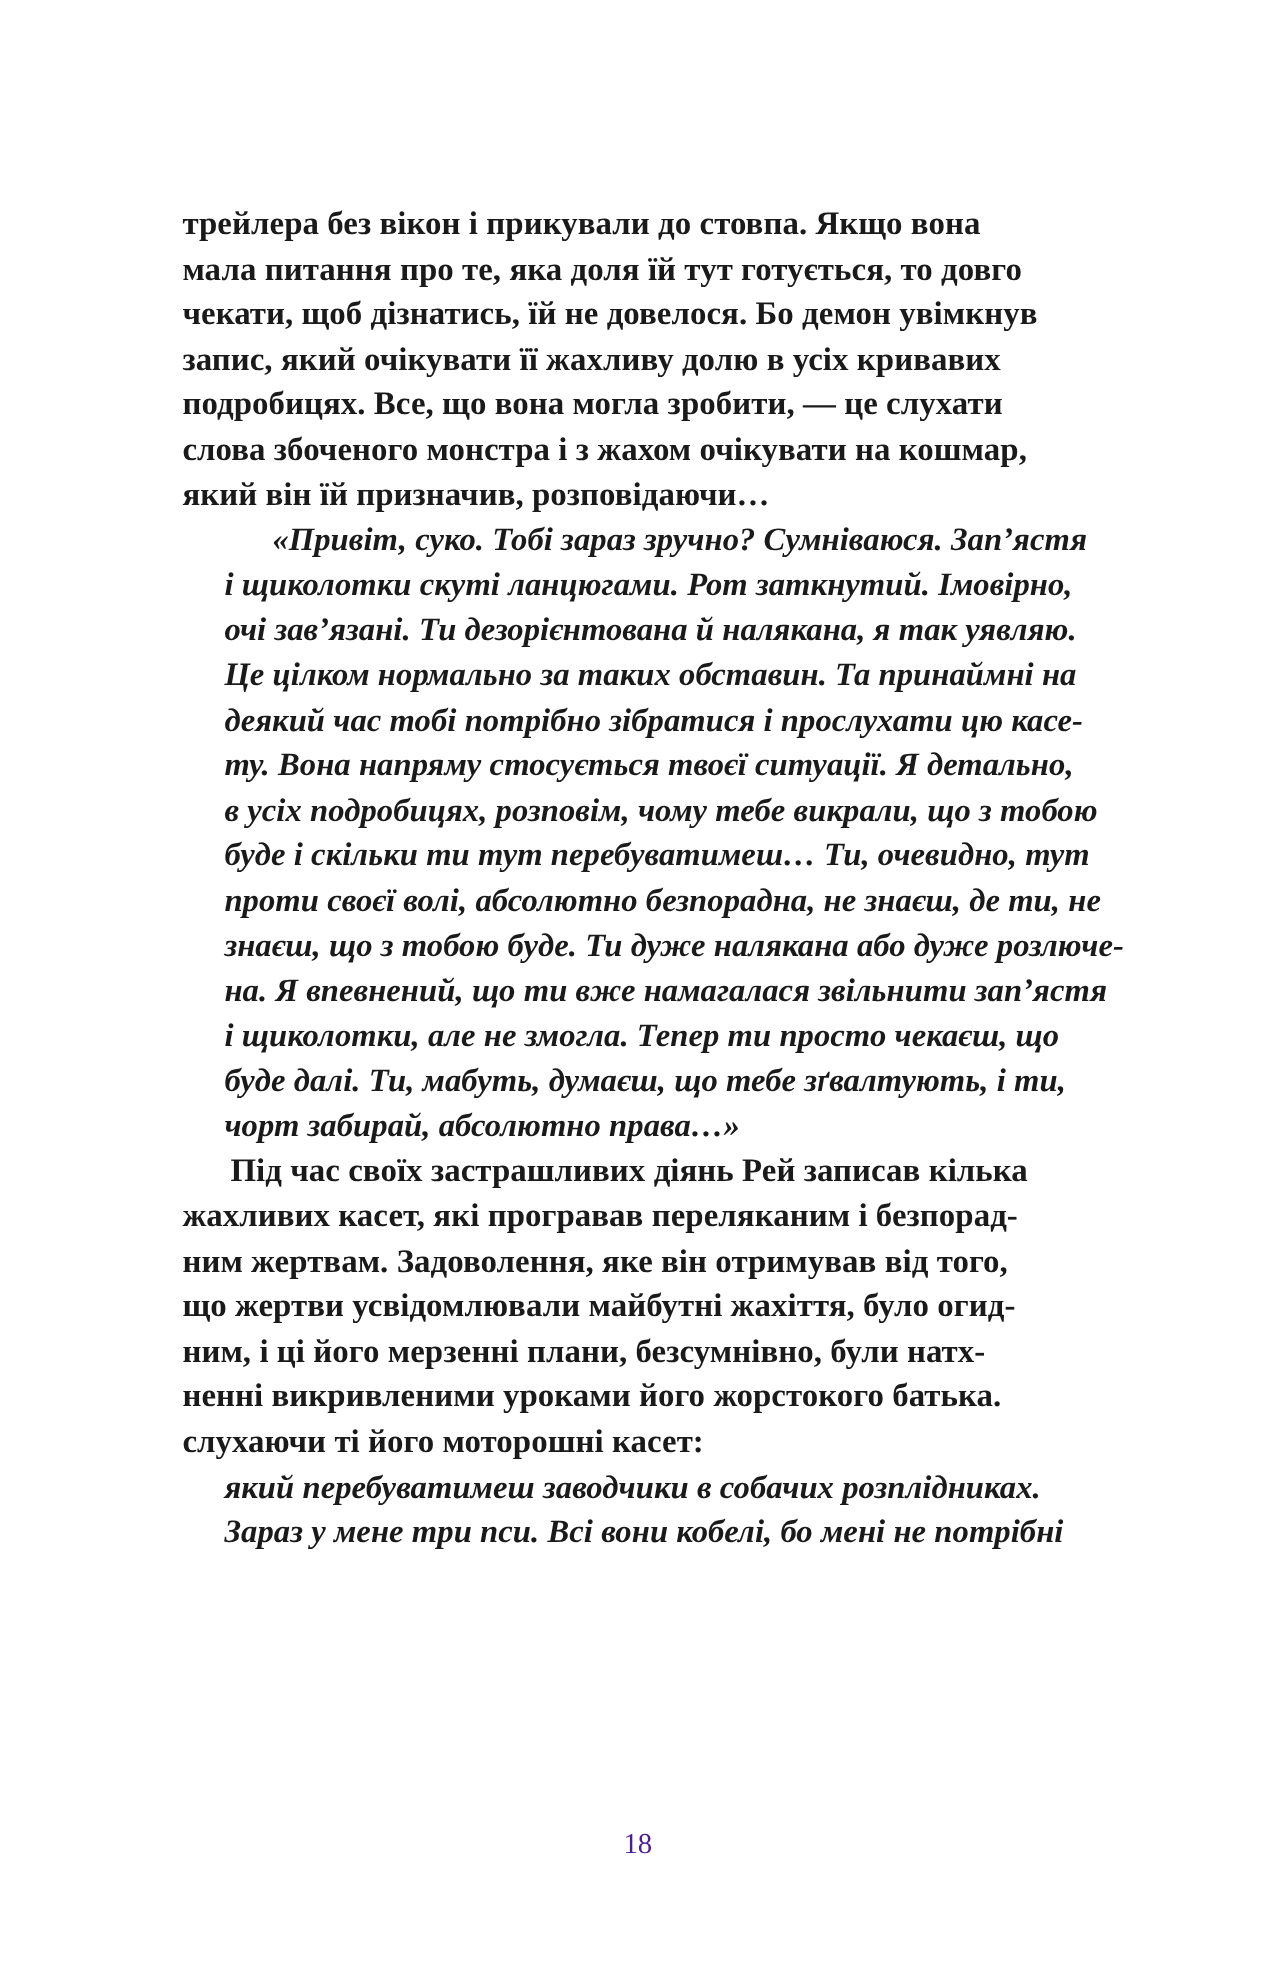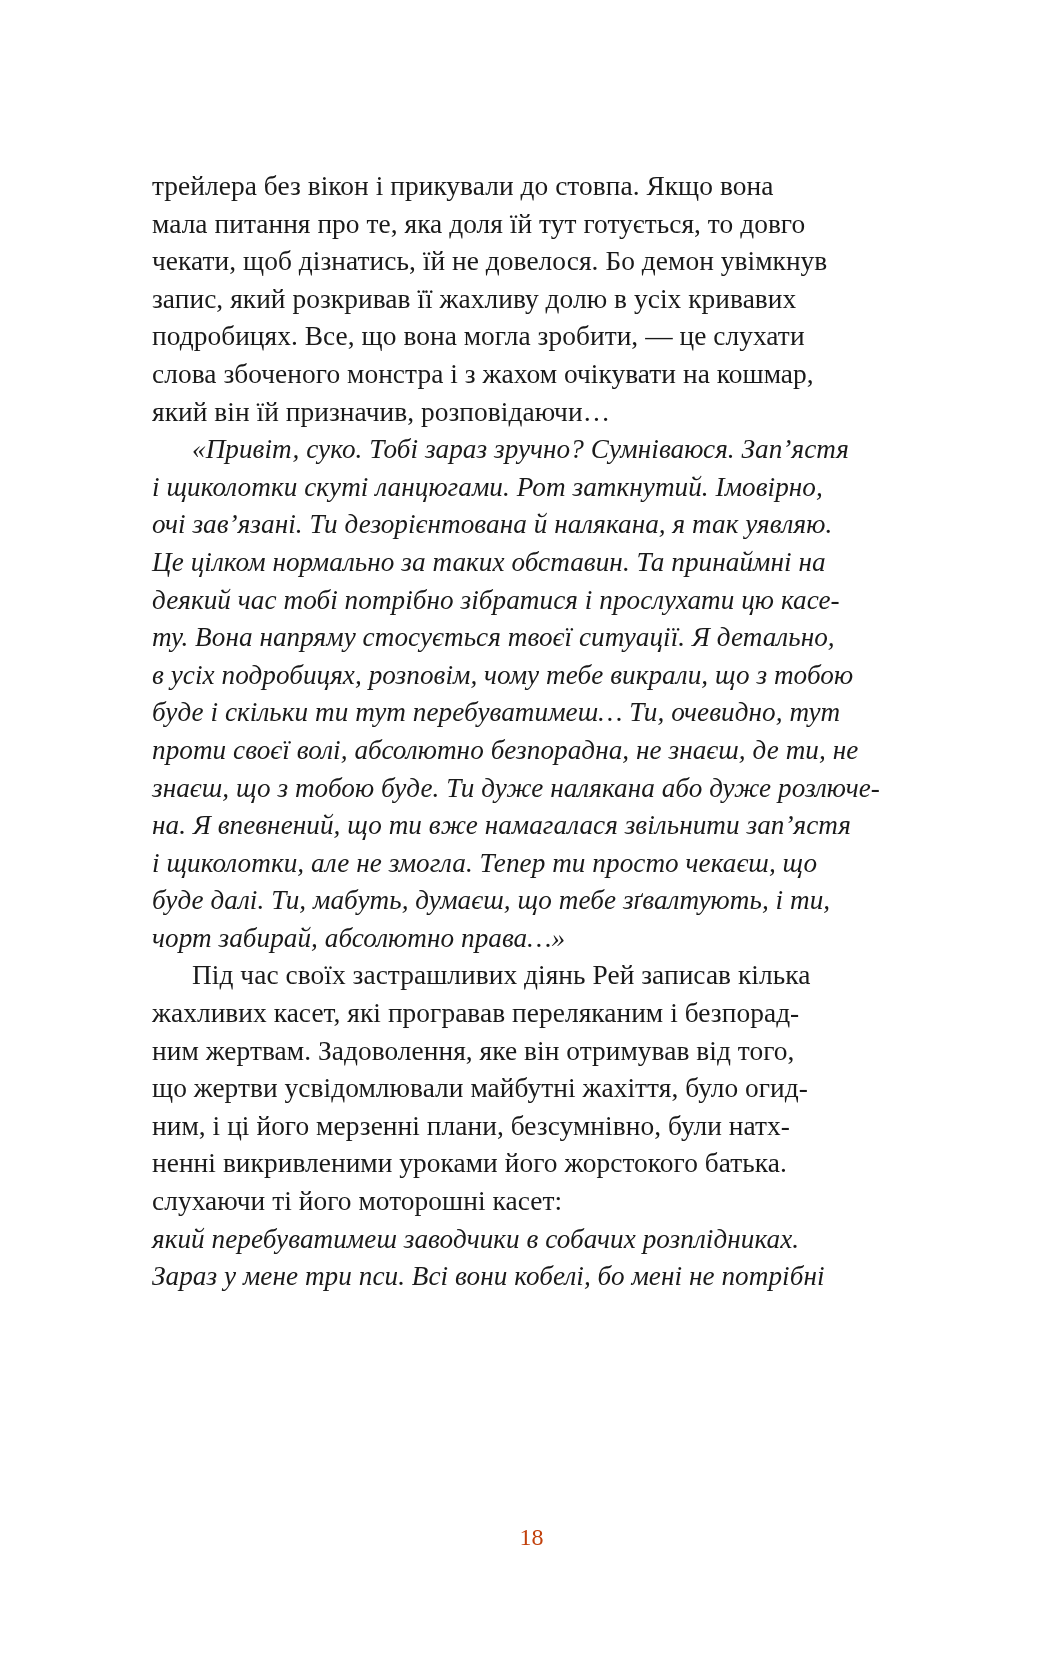--- a/index.html
+++ b/index.html
@@ -32,54 +32,56 @@
   .para {
     margin: 0;
     padding: 0;
   }
   .line {
     display: block;
     font-size: 27.4px;
     line-height: 37.6px;
     letter-spacing: 0.05px;
     white-space: pre;
+    font-weight: bold;
   }
   .para-roman .line {
     font-style: normal;
   }
   .para-italic .line {
     font-style: italic;
     font-size: 27.2px;
+    margin-left: 35px;
   }
   .indent {
     padding-left: 40px;
   }
   .page-number {
     position: absolute;
     left: 0;
     top: 1524px;
     width: 1063px;
     text-align: center;
     font-size: 24px;
-    color: #c2410c;
+    color: #4c1d95;
     font-family: "Liberation Serif", "DejaVu Serif", serif;
   }
 </style>
 </head>
 <body>
 
 <div class="page">
 
   <div class="text-block">
 
     <p class="para para-roman">
       <span class="line">трейлера без вікон і прикували до стовпа. Якщо вона</span>
       <span class="line">мала питання про те, яка доля їй тут готується, то довго</span>
       <span class="line">чекати, щоб дізнатись, їй не довелося. Бо демон увімкнув</span>
-      <span class="line">запис, який розкривав її жахливу долю в усіх кривавих</span>
+      <span class="line">запис, який очікувати її жахливу долю в усіх кривавих</span>
       <span class="line">подробицях. Все, що вона могла зробити, — це слухати</span>
       <span class="line">слова збоченого монстра і з жахом очікувати на кошмар,</span>
       <span class="line">який він їй призначив, розповідаючи…</span>
     </p>
 
     <p class="para para-italic">
       <span class="line indent">«Привіт, суко. Тобі зараз зручно? Сумніваюся. Зап’ястя</span>
       <span class="line">і щиколотки скуті ланцюгами. Рот заткнутий. Імовірно,</span>
       <span class="line">очі зав’язані. Ти дезорієнтована й налякана, я так уявляю.</span>
       <span class="line">Це цілком нормально за таких обставин. Та принаймні на</span>

